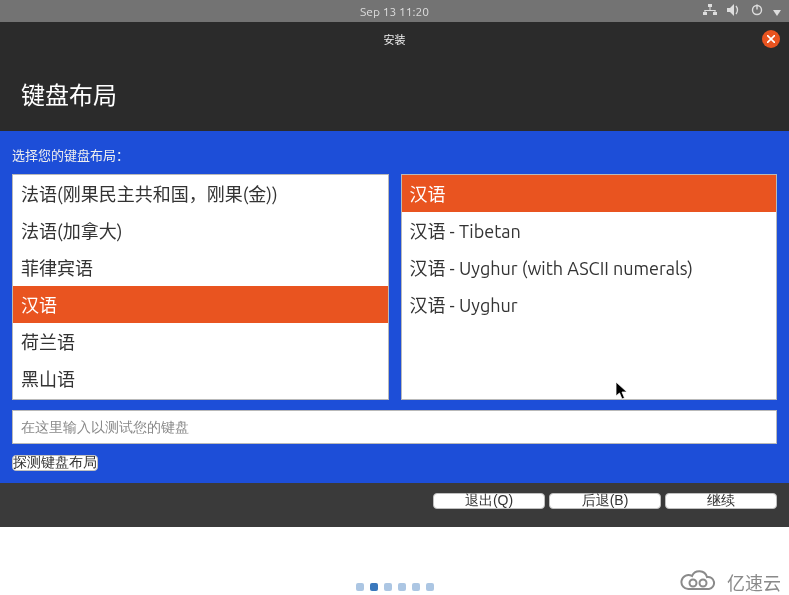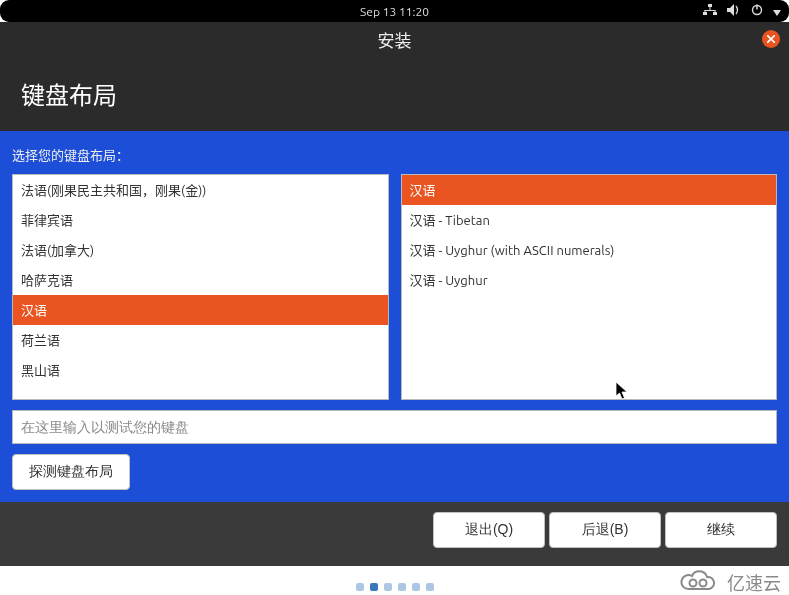--- a/index.html
+++ b/index.html
@@ -7,45 +7,44 @@
       width: 789px;
       height: 595px;
       font-family: "Ubuntu", "Noto Sans CJK SC", sans-serif;
       background: #ffffff;
       overflow: hidden;
       position: relative;
       font-size: 14px;
     }
     .topbar {
       height: 22px;
-      background: #000000;
+      background: #737373;
       color: #dddddd;
       display: flex;
       align-items: center;
       justify-content: center;
       font-size: 12px;
       position: relative;
-      border-radius: 9px;
     }
     .topbar-right {
       position: absolute;
       right: 8px;
       display: flex;
       gap: 10px;
       align-items: center;
     }
     .topbar-right svg { fill: #dddddd; }
     .titlebar {
       height: 34px;
       background: #2b2b2b;
       color: #eeeeee;
       display: flex;
       align-items: center;
       justify-content: center;
-      font-size: 17px;
+      font-size: 11px;
       position: relative;
     }
     .close-btn {
       position: absolute;
       right: 9px;
       top: 50%;
       transform: translateY(-50%);
       width: 18px;
       height: 18px;
       border-radius: 50%;
@@ -80,21 +79,21 @@
     .listbox {
       flex: 1 1 50%;
       background: #ffffff;
       color: #333333;
       border: 1px solid #b9b9b9;
       height: 226px;
       overflow: hidden;
     }
     .listbox .item {
       padding: 5px 8px;
-      font-size: 13px;
+      font-size: 18px;
       border-bottom: 1px solid transparent;
       cursor: pointer;
       white-space: nowrap;
     }
     .listbox .item.selected {
       background: #e95420;
       color: #ffffff;
     }
     .test-input {
       margin-top: 10px;
@@ -108,22 +107,22 @@
       color: #555;
     }
     .test-input::placeholder { color: #888; }
     .detect-row {
       margin-top: 10px;
     }
     .btn {
       display: inline-flex;
       align-items: center;
       justify-content: center;
-      height: 36px;
-      padding: 0 16px;
+      height: 16px;
+      padding: 0 0;
       background: #ffffff;
       border: 1px solid #bfbfbf;
       border-radius: 4px;
       font-size: 14px;
       color: #333333;
       cursor: pointer;
     }
     .nav {
       display: flex;
       justify-content: flex-end;
@@ -220,23 +219,22 @@
 <div class="installer-frame">
 
   <div class="header">键盘布局</div>
 
   <div class="main">
     <div class="prompt">选择您的键盘布局：</div>
 
     <div class="lists">
       <div class="listbox" id="left-list">
           <div class="item">法语(刚果民主共和国，刚果(金))</div>
+          <div class="item">法语(加拿大)</div>
           <div class="item">菲律宾语</div>
-          <div class="item">法语(加拿大)</div>
-          <div class="item">哈萨克语</div>
           <div class="item selected">汉语</div>
           <div class="item">荷兰语</div>
           <div class="item">黑山语</div>
         </div>
       <div class="listbox" id="right-list">
           <div class="item selected">汉语</div>
           <div class="item">汉语 - Tibetan</div>
           <div class="item">汉语 - Uyghur (with ASCII numerals)</div>
           <div class="item">汉语 - Uyghur</div>
         </div>

